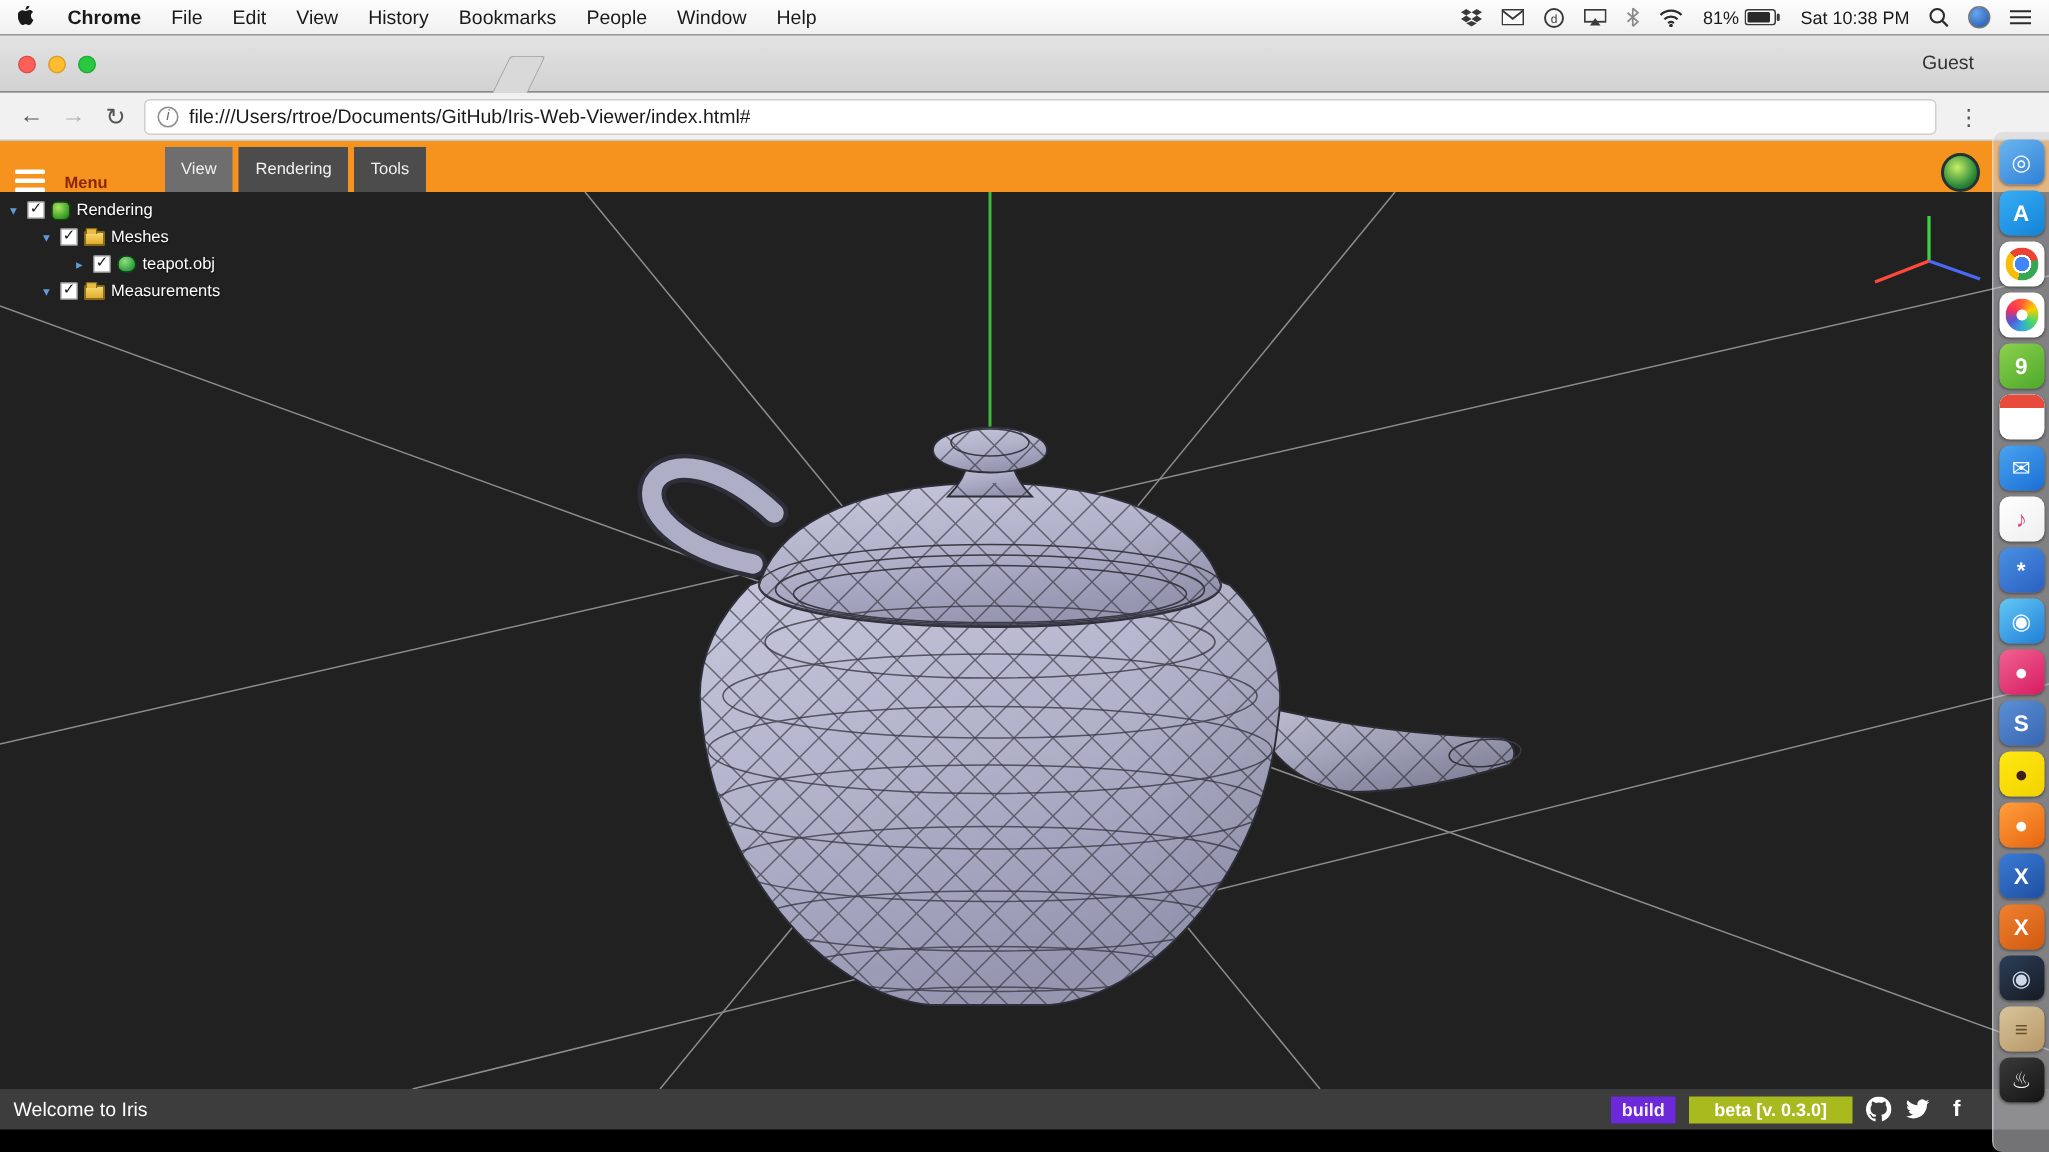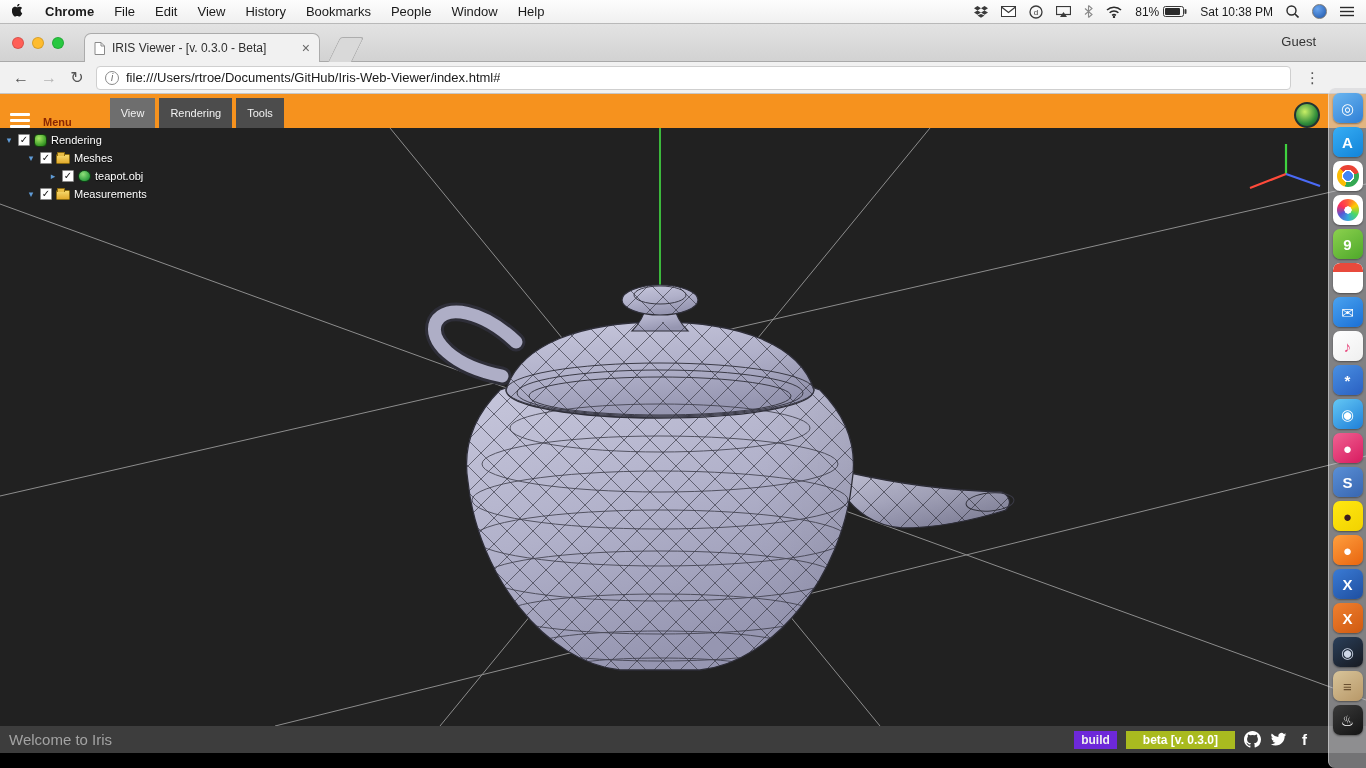--- a/index.html
+++ b/index.html
@@ -78,21 +78,21 @@
   .ticon.folder::before { content:""; position:absolute; top:-3px; left:0; width:6px; height:3px;
     background:#e9bd45; border:1px solid #8a6a10; border-bottom:none; border-radius:1px 1px 0 0; }
   .ticon.env { width:13px; height:13px; border-radius:4px;
     background:radial-gradient(circle at 35% 30%, #a6e763, #3f9e2a 68%, #1e6a12); border:1px solid #14430c; }
   .ticon.mesh { width:13px; height:12px; border-radius:50% 50% 45% 45%;
     background:radial-gradient(circle at 38% 32%, #8fe07a, #2f9e3f 70%, #175c22); border:1px solid #0f3f16; }
 
   
   .statusbar { position:absolute; top:726px; left:0; right:0; height:27px; background:#3d3d3d;
     display:flex; align-items:center; padding:0 9px; z-index:25; }
-  .welcome { color:#a3a3a3; font-size:15px; }
+  .welcome { color:#ffffff; font-size:13px; }
   .sb-right { margin-left:auto; display:flex; align-items:center; gap:9px; padding-right:44px; }
   .build-chip { background:#6d28d9; color:#f0f0f0; font-size:12px; font-weight:bold; padding:2px 7px; }
   .beta-badge { background:#a9ba1f; color:#fff; font-size:12px; font-weight:bold; padding:2px 17px; }
   .sb-icon { width:17px; height:17px; display:flex; align-items:center; justify-content:center; }
   .fb-letter { color:#fff; font-weight:bold; font-size:15px; }
 
   .bottom-strip { position:absolute; top:753px; left:0; right:0; height:15px; background:#000; }
 
   
   .dock { position:absolute; top:88px; right:0; bottom:0; width:38px; z-index:60;
@@ -201,28 +201,20 @@
         </span>
     </div>
   </div>
 
   <div class="tabstrip">
     <div class="traffic">
       <span class="light red"></span>
       <span class="light yellow"></span>
       <span class="light green"></span>
     </div>
-    <div class="tab">
-      <svg width="11" height="13" viewBox="0 0 11 13">
-          <path d="M1 0.5 H7 L10.5 4 V12.5 H1 Z" fill="#fff" stroke="#8a8a8a"></path>
-          <path d="M7 0.5 V4 H10.5" fill="none" stroke="#8a8a8a"></path>
-        </svg>
-      <span class="tab-title">IRIS Viewer - [v. 0.3.0 - Beta]</span>
-      <span class="tab-close">×</span>
-    </div>
     <div class="newtab-btn"></div>
     <span class="guest-label">Guest</span>
   </div>
 
   <div class="addressbar">
     <span class="nav-btn">←</span>
     <span class="nav-btn disabled">→</span>
     <span class="nav-btn">↻</span>
     <div class="omnibox">
       <span class="info-badge">i</span>

